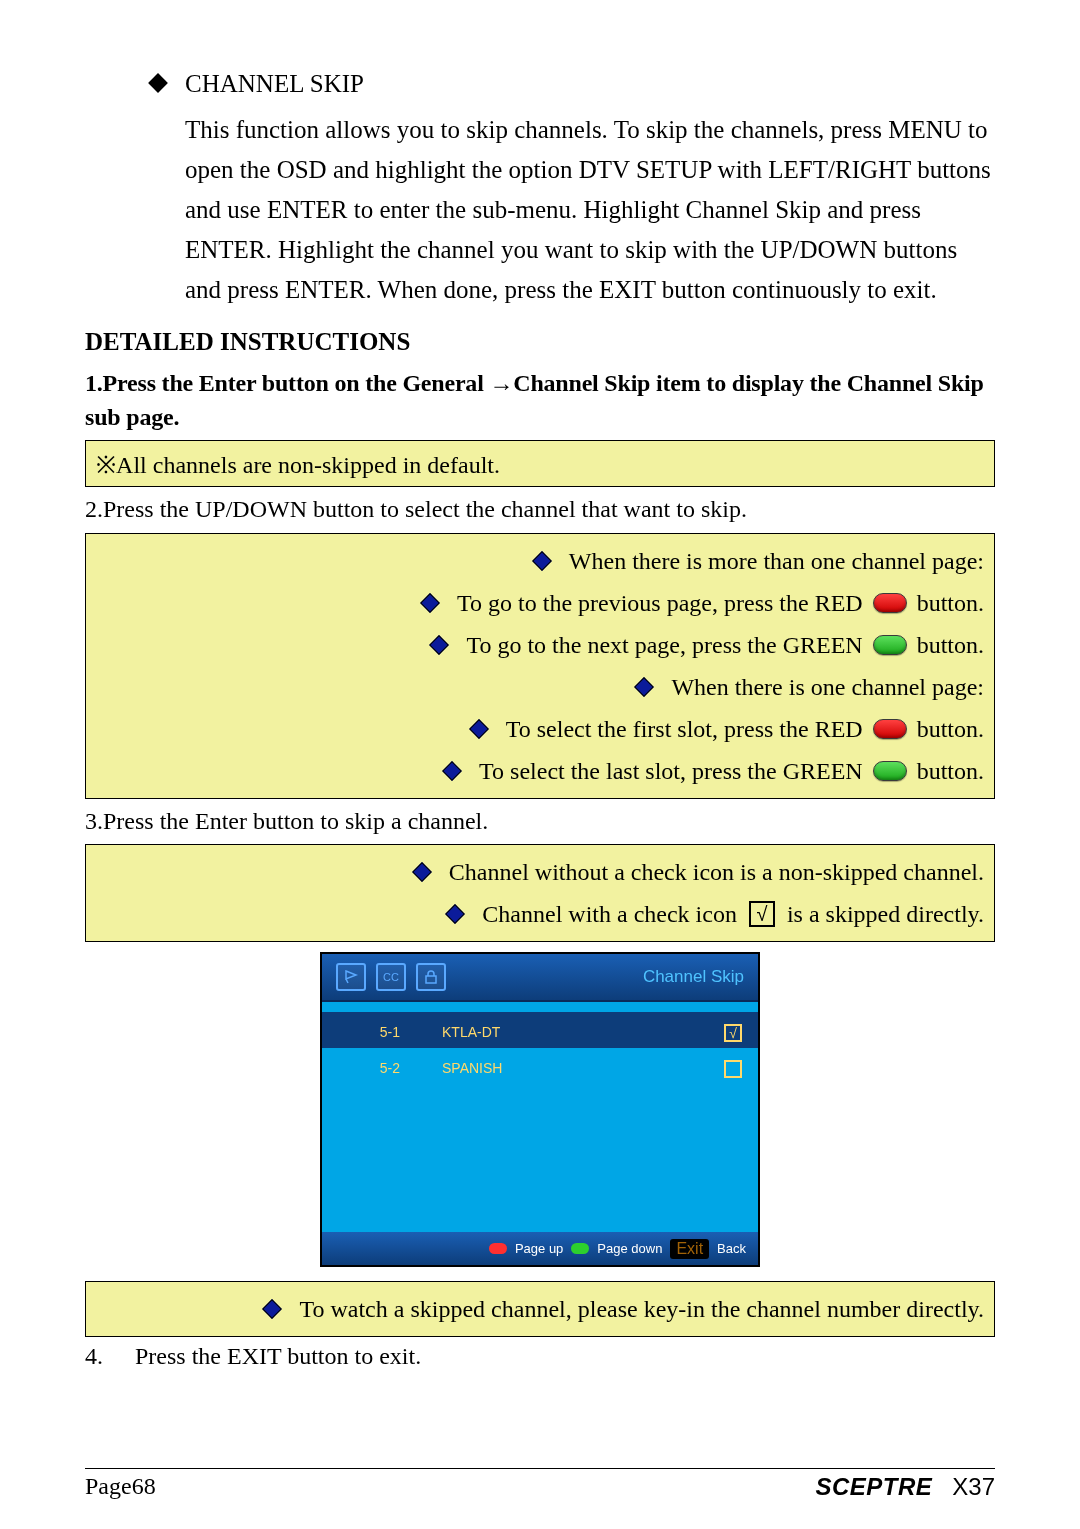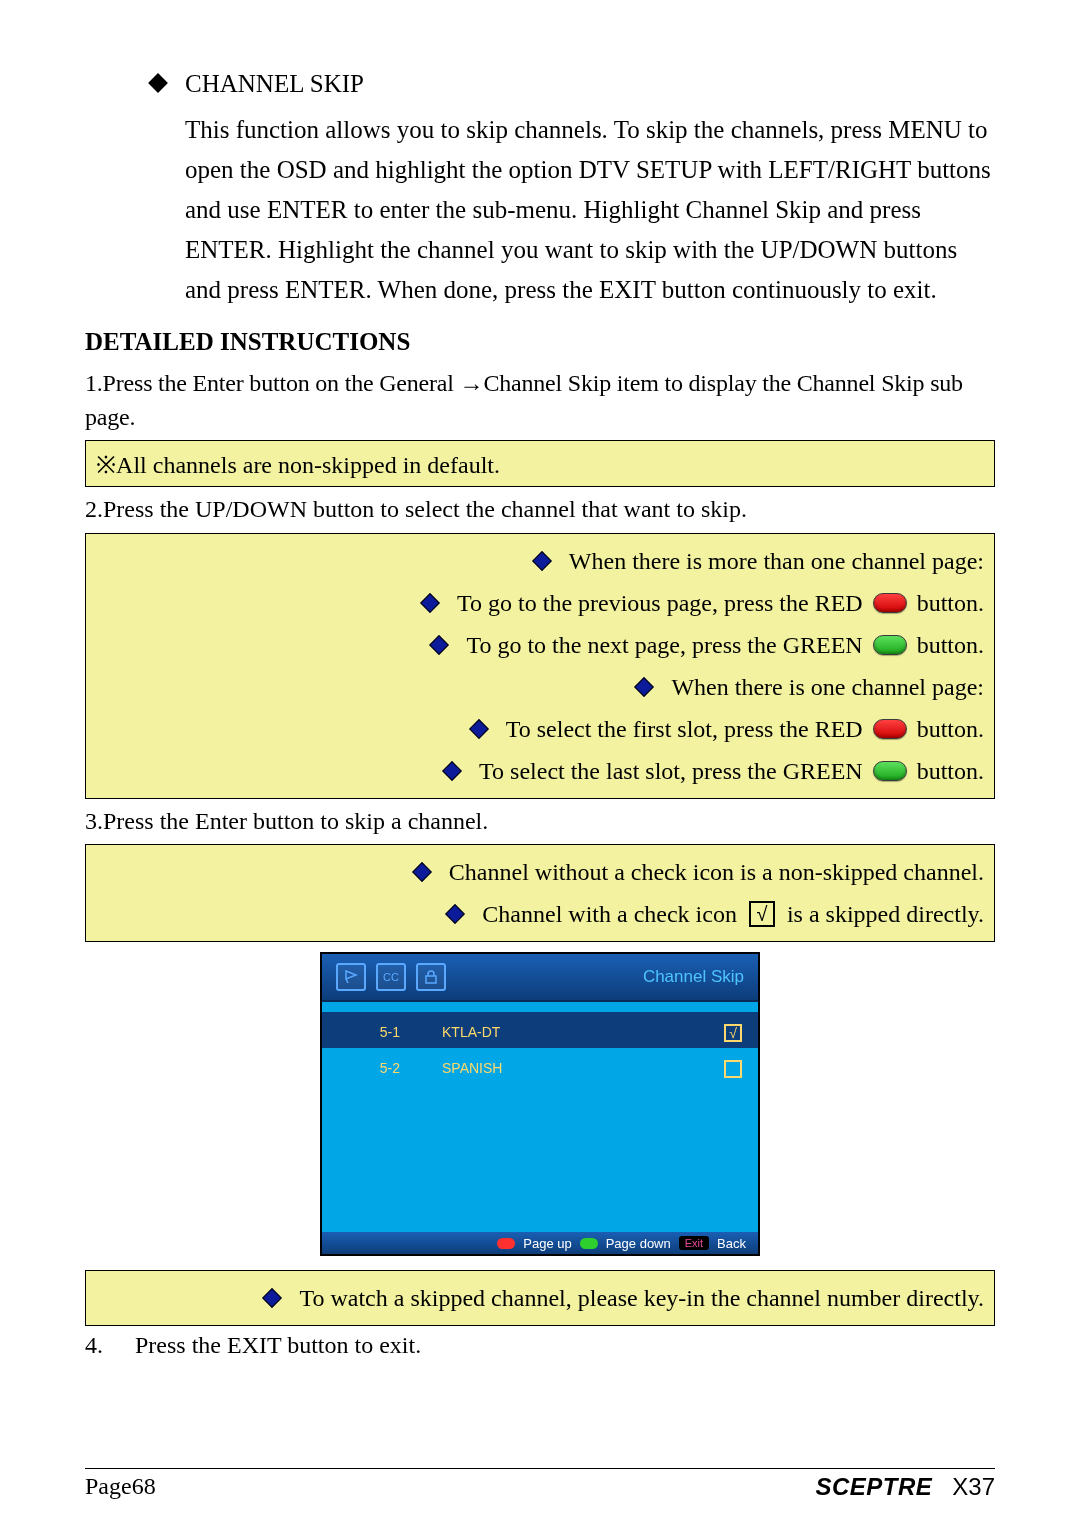--- a/index.html
+++ b/index.html
@@ -154,59 +154,59 @@
     width: 18px; height: 18px;
     border: 2px solid #ffd96b;
     display: flex;
     align-items: center;
     justify-content: center;
     font-size: 14px;
     color: #ffd96b;
     margin-left: 90px;
   }
   .osd-footer {
-    height: 22px;
+    height: 33px;
     background: linear-gradient(#1a5fb4,#0d3d7a);
     display: flex;
     align-items: center;
     justify-content: flex-end;
     gap: 8px;
     padding: 0 12px;
     font-family: Arial, sans-serif;
     font-size: 13px;
     color: #fff;
   }
   .mini-pill {
     display: inline-block;
     width: 18px; height: 11px;
     border-radius: 6px;
   }
   .mp-red { background: #ff3030; }
   .mp-green { background: #2dd02d; }
   .exit-btn {
     background: #000;
-    color: #ec4899;
+    color: #a16207;
     padding: 1px 6px;
     border-radius: 3px;
-    font-size: 11px;
+    font-size: 16px;
   }
   .page-footer {
     position: absolute;
     left: 85px; right: 85px; bottom: 28px;
     border-top: 1px solid #000;
     display: flex;
     justify-content: space-between;
     padding-top: 4px;
     font-size: 24px;
   }
   .brand { font-family: Arial, sans-serif; }
   .brand b { font-weight: 900; letter-spacing: 0.5px; font-style: italic;}
   .step4 { display: flex; gap: 30px; margin-top: 6px; font-size: 24px; }
   .step4 .n { width: 20px; }
-  .narrow { letter-spacing: -0.2px; }
+  .narrow { letter-spacing: -0.2px; font-weight: bold; }
 </style>
 </head>
 <body>
 
 <div class="intro-block">
   <div class="intro-title">
     <span class="diamond-black"></span>
     <span>CHANNEL SKIP</span>
   </div>
   <div class="intro-text">This function allows you to skip channels. To skip the channels, press MENU to open the OSD and highlight the option DTV SETUP with LEFT/RIGHT buttons and use ENTER to enter the sub-menu. Highlight Channel Skip and press ENTER. Highlight the channel you want to skip with the UP/DOWN buttons and press ENTER. When done, press the EXIT button continuously to exit.</div>

